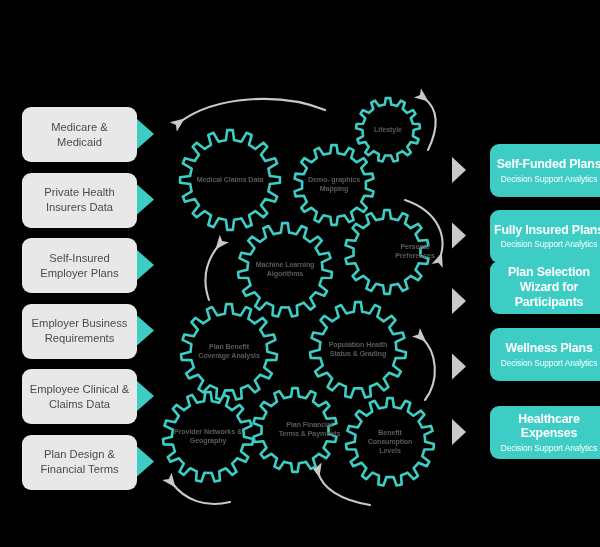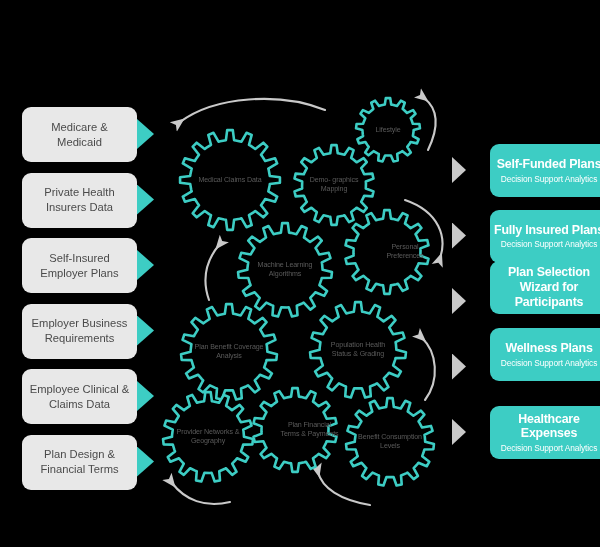--- a/index.html
+++ b/index.html
@@ -33,21 +33,21 @@
   .out-arrow{
     position:absolute;left:452px;width:14px;height:26px;
     background:#c9c9c9;
     clip-path:polygon(0 0,100% 50%,0 100%);
   }
 
   
   #gears{position:absolute;left:0;top:0;width:600px;height:547px;}
   .gear-label{
     position:absolute;color:#5b5b5b;font-size:7.1px;line-height:1.25;
-    text-align:center;font-weight:normal;transform:translate(-50%,-50%);
+    text-align:center;font-weight:bold;transform:translate(-50%,-50%);
     width:84px;letter-spacing:-.1px;pointer-events:none;
   }
 </style>
 </head>
 <body>
 
 <div id="stage">
 
   <svg id="gears" viewBox="0 0 600 547" xmlns="http://www.w3.org/2000/svg">
       <defs>
@@ -71,21 +71,21 @@
       <path d="M 353.83 311.83 L 355.13 302.09 L 360.87 302.09 L 362.17 311.83 L 363.93 312.06 L 369.71 313.43 L 374.86 305.06 L 380.11 307.40 L 377.34 316.83 L 378.85 317.75 L 383.57 321.36 L 391.68 315.80 L 395.53 320.07 L 389.16 327.56 L 390.16 329.02 L 393.01 334.23 L 402.68 332.46 L 404.46 337.93 L 395.59 342.17 L 395.91 343.91 L 396.40 349.84 L 405.95 352.15 L 405.35 357.87 L 395.53 358.14 L 395.11 359.86 L 393.15 365.47 L 400.93 371.47 L 398.06 376.45 L 388.97 372.70 L 387.89 374.10 L 383.81 378.43 L 388.49 387.07 L 383.84 390.45 L 377.06 383.34 L 375.50 384.18 L 370.02 386.47 L 370.77 396.27 L 365.15 397.46 L 361.85 388.21 L 360.09 388.34 L 354.15 388.21 L 350.85 397.46 L 345.23 396.27 L 345.98 386.47 L 344.31 385.88 L 338.94 383.34 L 332.16 390.45 L 327.51 387.07 L 332.19 378.43 L 330.90 377.21 L 327.03 372.70 L 317.94 376.45 L 315.07 371.47 L 322.85 365.47 L 322.18 363.84 L 320.47 358.14 L 310.65 357.87 L 310.05 352.15 L 319.60 349.84 L 319.65 348.07 L 320.41 342.17 L 311.54 337.93 L 313.32 332.46 L 322.99 334.23 L 323.75 332.64 L 326.84 327.56 L 320.47 320.07 L 324.32 315.80 L 332.43 321.36 L 333.77 320.21 L 338.66 316.83 L 335.89 307.40 L 341.14 305.06 L 346.29 313.43 L 347.98 312.93 Z" fill="#000" stroke="#3dcdc4" stroke-width="2.6" stroke-linejoin="round"></path>
       <path d="M 204.09 401.21 L 205.31 392.08 L 210.69 392.08 L 211.91 401.21 L 213.56 401.43 L 218.98 402.72 L 223.81 394.87 L 228.73 397.06 L 226.13 405.90 L 227.54 406.77 L 231.98 410.15 L 239.58 404.94 L 243.18 408.95 L 237.21 415.96 L 238.15 417.33 L 240.83 422.22 L 249.89 420.56 L 251.55 425.68 L 243.24 429.66 L 243.54 431.29 L 244.00 436.85 L 252.95 439.02 L 252.39 444.37 L 243.18 444.63 L 242.79 446.24 L 240.95 451.50 L 248.25 457.13 L 245.55 461.79 L 237.04 458.28 L 236.02 459.60 L 232.20 463.65 L 236.58 471.76 L 232.22 474.92 L 225.87 468.25 L 224.41 469.04 L 219.27 471.19 L 219.97 480.38 L 214.70 481.50 L 211.61 472.82 L 209.96 472.95 L 204.39 472.82 L 201.30 481.50 L 196.03 480.38 L 196.73 471.19 L 195.17 470.64 L 190.13 468.25 L 183.78 474.92 L 179.42 471.76 L 183.80 463.65 L 182.60 462.51 L 178.96 458.28 L 170.45 461.79 L 167.75 457.13 L 175.05 451.50 L 174.42 449.97 L 172.82 444.63 L 163.61 444.37 L 163.05 439.02 L 172.00 436.85 L 172.05 435.19 L 172.76 429.66 L 164.45 425.68 L 166.11 420.56 L 175.17 422.22 L 175.89 420.72 L 178.79 415.96 L 172.82 408.95 L 176.42 404.94 L 184.02 410.15 L 185.29 409.07 L 189.87 405.90 L 187.27 397.06 L 192.19 394.87 L 197.02 402.72 L 198.61 402.25 Z" fill="#000" stroke="#3dcdc4" stroke-width="2.6" stroke-linejoin="round"></path>
       <path d="M 291.09 396.63 L 292.31 388.09 L 297.69 388.09 L 298.91 396.63 L 300.55 396.86 L 305.95 398.24 L 310.76 391.07 L 315.61 393.41 L 313.00 401.63 L 314.38 402.55 L 318.65 406.13 L 326.09 401.76 L 329.45 405.97 L 323.53 412.25 L 324.37 413.68 L 326.66 418.76 L 335.26 418.05 L 336.46 423.30 L 328.41 426.39 L 328.54 428.04 L 328.41 433.61 L 336.46 436.70 L 335.26 441.95 L 326.66 441.24 L 326.07 442.79 L 323.53 447.75 L 329.45 454.03 L 326.09 458.24 L 318.65 453.87 L 317.45 455.00 L 313.00 458.37 L 315.61 466.59 L 310.76 468.93 L 305.95 461.76 L 304.37 462.27 L 298.91 463.37 L 297.69 471.91 L 292.31 471.91 L 291.09 463.37 L 289.45 463.14 L 284.05 461.76 L 279.24 468.93 L 274.39 466.59 L 277.00 458.37 L 275.62 457.45 L 271.35 453.87 L 263.91 458.24 L 260.55 454.03 L 266.47 447.75 L 265.63 446.32 L 263.34 441.24 L 254.74 441.95 L 253.54 436.70 L 261.59 433.61 L 261.46 431.96 L 261.59 426.39 L 253.54 423.30 L 254.74 418.05 L 263.34 418.76 L 263.93 417.21 L 266.47 412.25 L 260.55 405.97 L 263.91 401.76 L 271.35 406.13 L 272.55 405.00 L 277.00 401.63 L 274.39 393.41 L 279.24 391.07 L 284.05 398.24 L 285.63 397.73 Z" fill="#000" stroke="#3dcdc4" stroke-width="2.6" stroke-linejoin="round"></path>
       <path d="M 386.17 407.01 L 387.37 398.08 L 392.63 398.08 L 393.83 407.01 L 395.43 407.22 L 400.74 408.48 L 405.46 400.80 L 410.27 402.95 L 407.73 411.59 L 409.11 412.44 L 413.44 415.74 L 420.88 410.65 L 424.40 414.57 L 418.56 421.43 L 419.48 422.77 L 422.10 427.55 L 430.96 425.92 L 432.59 430.93 L 424.46 434.83 L 424.76 436.42 L 425.20 441.85 L 433.96 443.97 L 433.41 449.21 L 424.40 449.46 L 424.02 451.04 L 422.22 456.18 L 429.35 461.68 L 426.72 466.24 L 418.39 462.81 L 417.40 464.09 L 413.66 468.06 L 417.95 475.98 L 413.69 479.08 L 407.47 472.56 L 406.05 473.33 L 401.02 475.43 L 401.71 484.41 L 396.56 485.51 L 393.53 477.02 L 391.92 477.15 L 386.47 477.02 L 383.44 485.51 L 378.29 484.41 L 378.98 475.43 L 377.45 474.89 L 372.53 472.56 L 366.31 479.08 L 362.05 475.98 L 366.34 468.06 L 365.16 466.94 L 361.61 462.81 L 353.28 466.24 L 350.65 461.68 L 357.78 456.18 L 357.16 454.68 L 355.60 449.46 L 346.59 449.21 L 346.04 443.97 L 354.80 441.85 L 354.84 440.23 L 355.54 434.83 L 347.41 430.93 L 349.04 425.92 L 357.90 427.55 L 358.60 426.09 L 361.44 421.43 L 355.60 414.57 L 359.12 410.65 L 366.56 415.74 L 367.79 414.69 L 372.27 411.59 L 369.73 402.95 L 374.54 400.80 L 379.26 408.48 L 380.82 408.02 Z" fill="#000" stroke="#3dcdc4" stroke-width="2.6" stroke-linejoin="round"></path>
     </svg>
   <div id="gear-labels">
       <div class="gear-label" style="left: 230px; top: 180px; width: 75px;">Medical Claims Data</div>
       <div class="gear-label" style="left: 334px; top: 185px; width: 60px;">Demo- graphics Mapping</div>
       <div class="gear-label" style="left: 388px; top: 130px; width: 48px;">Lifestyle</div>
       <div class="gear-label" style="left: 285px; top: 270px; width: 71px;">Machine Learning Algorithms</div>
-      <div class="gear-label" style="left: 387px; top: 252px; width: 63px; padding-left: 36px;">Personal Preferences</div>
+      <div class="gear-label" style="left: 397px; top: 252px; width: 63px; padding-left: 36px;">Personal Preferences</div>
       <div class="gear-label" style="left: 229px; top: 352px; width: 72px;">Plan Benefit Coverage Analysis</div>
       <div class="gear-label" style="left: 358px; top: 350px; width: 72px;">Population Health Status &amp; Grading</div>
       <div class="gear-label" style="left: 208px; top: 437px; width: 68px;">Provider Networks &amp; Geography</div>
       <div class="gear-label" style="left: 295px; top: 430px; width: 63px; padding-left: 29px;">Plan Financial Terms &amp; Payments</div>
       <div class="gear-label" style="left: 390px; top: 442px; width: 66px;">Benefit Consumption Levels</div>
     </div>
 
   <div id="inputs">
       <div class="in-card" style="top: 107px;">
         <span>Medicare &amp; Medicaid</span>

